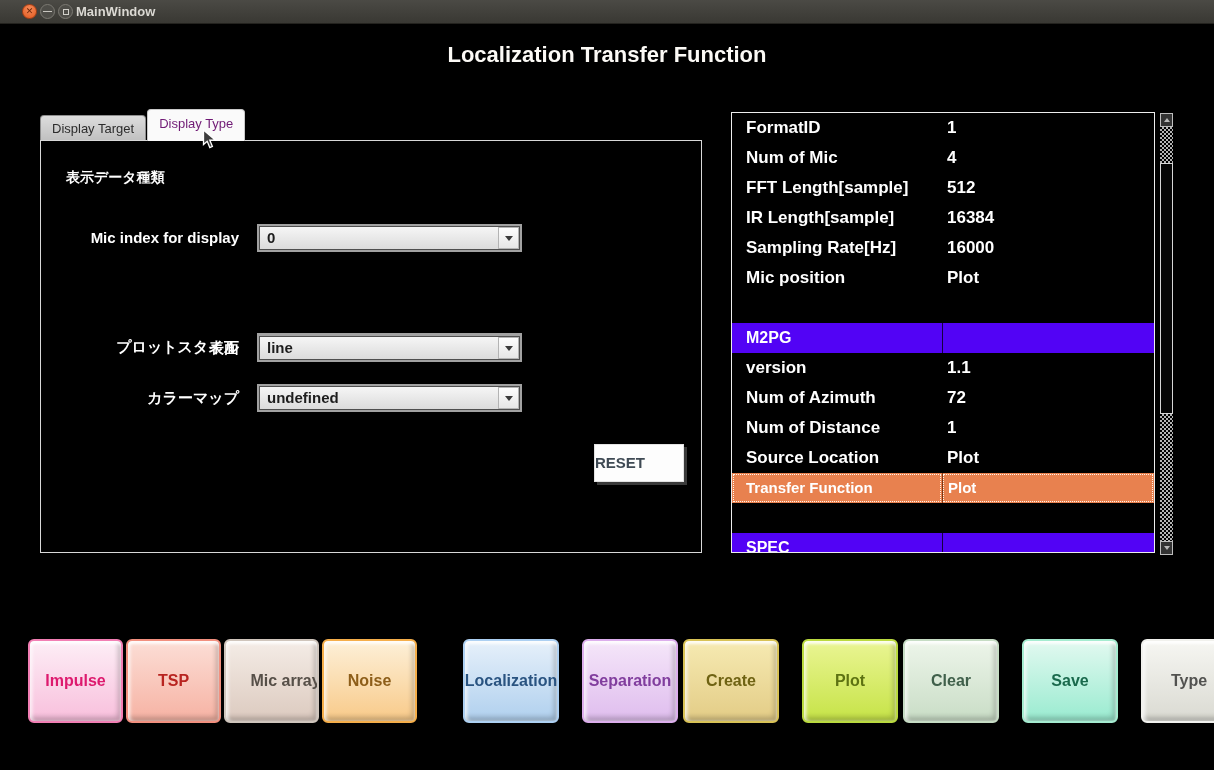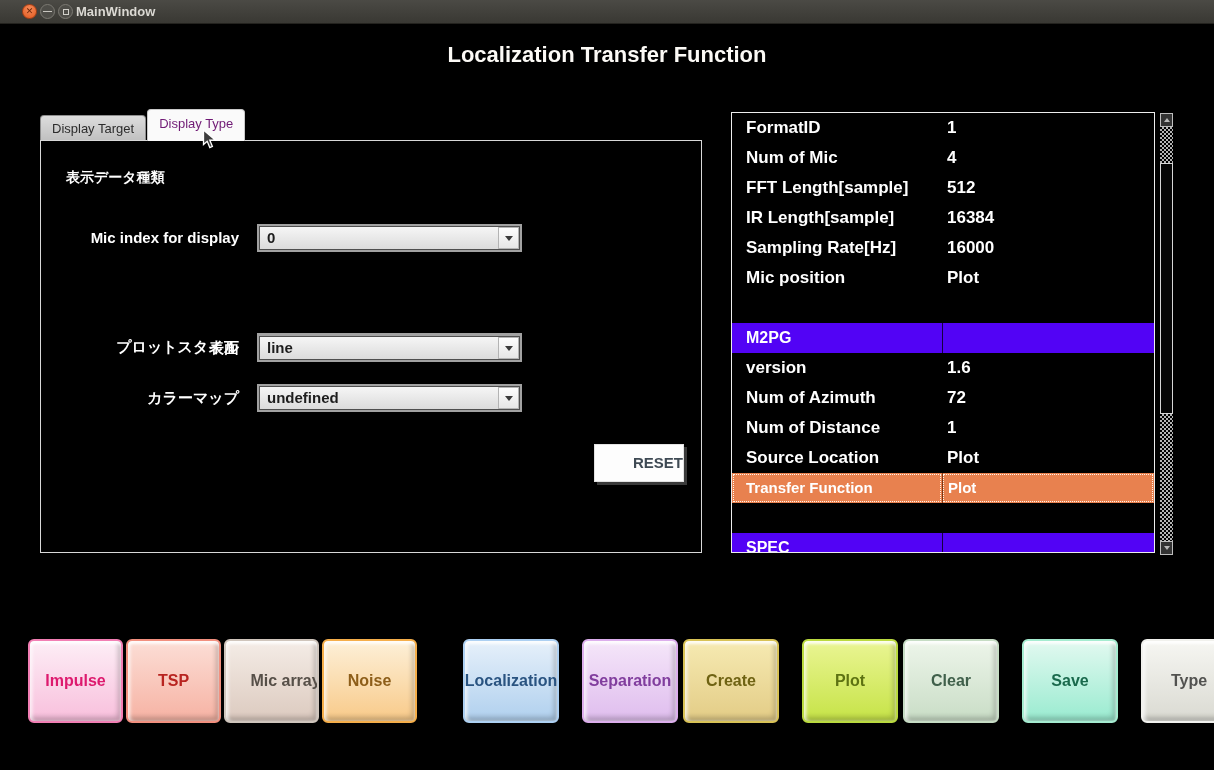--- a/index.html
+++ b/index.html
@@ -57,21 +57,21 @@
   }
   .combo-text { flex:1; padding-left:8px; font-size:15px; font-weight:bold; color:#1d1d1d; line-height:24px;
     overflow:hidden; white-space:nowrap; }
   .combo-btn { width:21px; margin:1px; border:1px solid #b3b3b3;
     background:linear-gradient(#fdfdfd,#e6e6e6);
     display:flex; align-items:center; justify-content:center; }
   .combo-arrow { width:0; height:0; border-left:4px solid transparent;
     border-right:4px solid transparent; border-top:5px solid #3a3a3a; }
   .reset-btn { position:absolute; left:553px; top:303px; width:90px; height:38px;
     background:#fdfdfd; border:1px solid #e2e2e2; color:#3f4a54;
-    font-size:15px; font-weight:bold; text-align:right; line-height:36px;
+    font-size:15px; font-weight:bold; text-align:left; line-height:36px;
     box-shadow:3px 3px 0 rgba(105,105,105,.55); }
   
   .info-table { position:absolute; left:731px; top:112px; width:424px; height:441px;
     border:1px solid #ededed; overflow:hidden; background:#000; }
   .trow { display:flex; height:30px; line-height:30px; white-space:nowrap; }
   .trow .lcell { width:210px; padding-left:14px; overflow:hidden; }
   .trow .vcell { flex:1; padding-left:5px; overflow:hidden; }
   .trow.data { color:#fff; font-weight:bold; font-size:17px; }
   .trow.header { background:#5203f5; color:#fff; font-weight:bold; font-size:16px; }
   .trow.header .vcell { border-left:1px solid #150040; }
@@ -196,21 +196,21 @@
     <div class="trow blank">
       <div class="lcell"></div>
       <div class="vcell"></div>
     </div>
     <div class="trow header">
       <div class="lcell">M2PG</div>
       <div class="vcell"></div>
     </div>
     <div class="trow data">
       <div class="lcell">version</div>
-      <div class="vcell">1.6</div>
+      <div class="vcell">1.1</div>
     </div>
     <div class="trow data">
       <div class="lcell">Num of Azimuth</div>
       <div class="vcell">72</div>
     </div>
     <div class="trow data">
       <div class="lcell">Num of Distance</div>
       <div class="vcell">1</div>
     </div>
     <div class="trow data">

